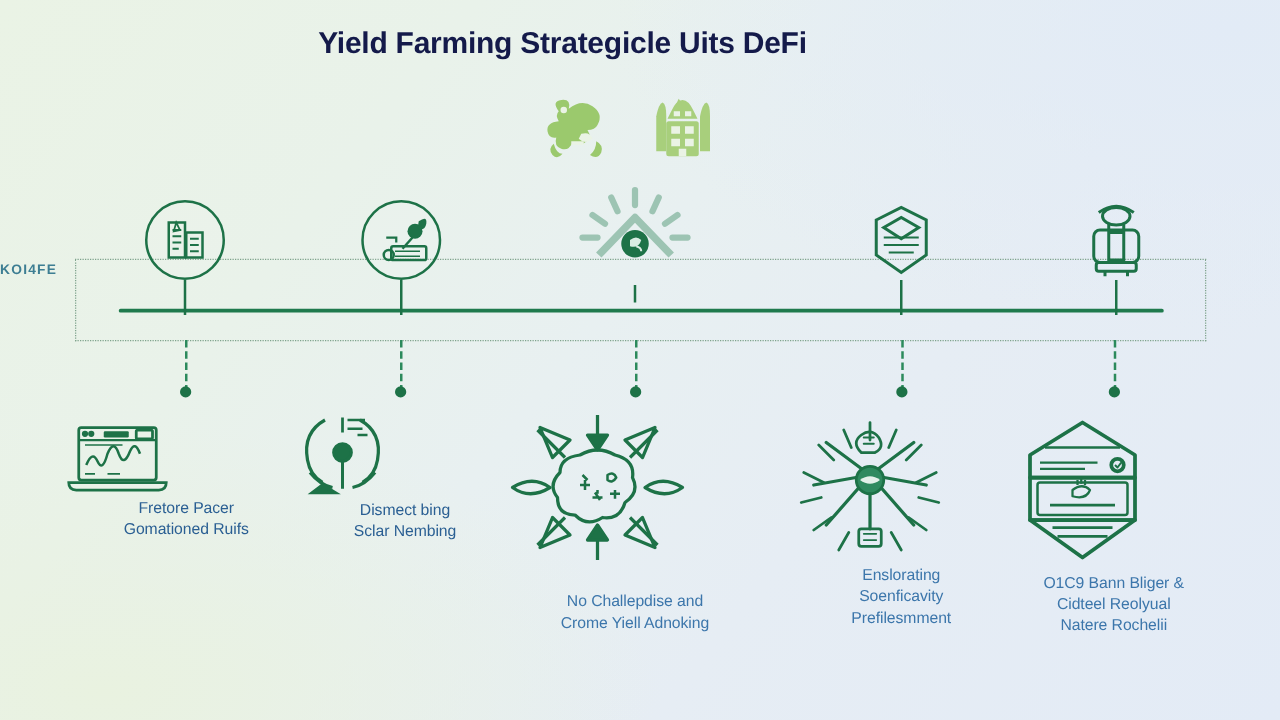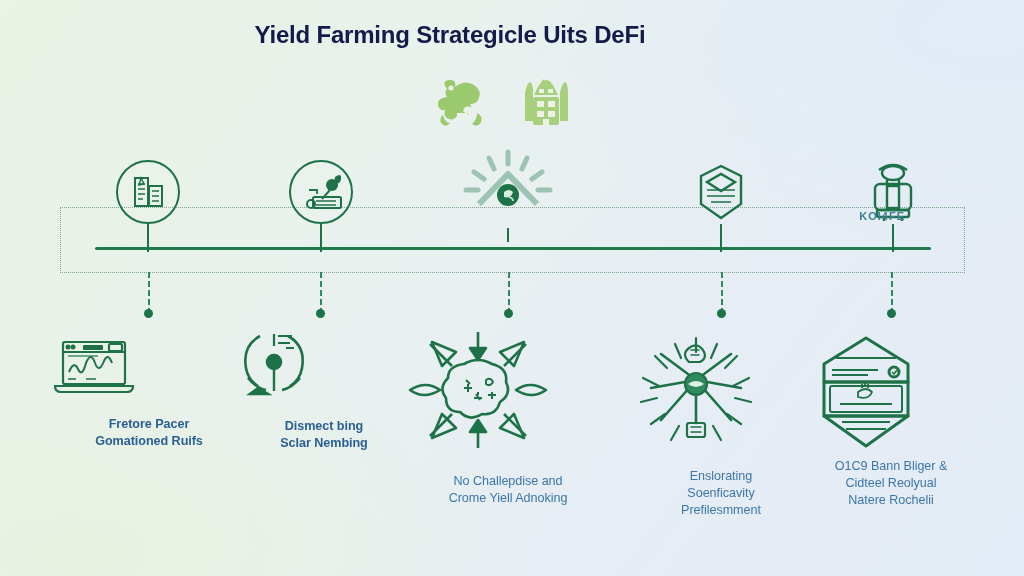--- a/index.html
+++ b/index.html
@@ -69,27 +69,27 @@
     position:absolute;width:0;border-left:2.4px dashed #2c8a5c;height:42px;top:272px;
   }
   .dot{
     position:absolute;width:9px;height:9px;border-radius:50%;background:#1d7247;top:309px;
   }
 
   
   .bitem{position:absolute;text-align:center;}
   .bicon{margin:0 auto;display:block;}
   .blabel{
-    font-size:12.6px;line-height:17px;color:#2a5f93;font-weight:700;
-    letter-spacing:-0.05px;margin-top:18px;white-space:pre-line;
+    font-size:12.6px;line-height:17px;color:#2a5f93;font-weight:400;
+    letter-spacing:-0.05px;margin-top:0;white-space:pre-line;
   }
   .blabel.pale{color:#3c76ab;font-weight:500;}
 
   .center-cap{
-    position:absolute;top:210px;left:16px;width:889px;text-align:right;
+    position:absolute;top:210px;left:0;width:889px;text-align:left;
     font-size:11px;font-weight:700;color:#3d7e93;letter-spacing:1px;
   }
   svg{display:block;overflow:visible;}
 </style>
 </head>
 <body>
 
 <div id="canvas">
 
 
@@ -301,21 +301,21 @@
         </g>
         <circle cx="65" cy="52" r="11" fill="#2f8a5f"></circle>
         <path d="M57 52 q8 -6 16 0 q-8 6 -16 0 Z" fill="#e3f0e9" stroke="none"></path>
         <path d="M58 30 q-8 -8 0 -14 q8 -6 14 2 q5 8 -3 12 Z"></path>
         <path d="M60 18 h8 M60 23 h8" stroke-width="1.6"></path>
         <path d="M65 63 v28" stroke-width="2.6"></path>
         <rect x="56" y="91" width="18" height="14" rx="2"></rect>
         <path d="M60 95 h10 M60 100 h10" stroke-width="1.4"></path>
       </svg>
     </span>
-    <div class="blabel pale" style="margin-top:16px">Enslorating
+    <div class="blabel pale" style="">Enslorating
 Soenficavity
 Prefilesmment</div>
   </div>
 
   <div class="bitem" style="left:806px;top:334px;width:170px">
     <span class="bicon">
       <svg width="120" height="116" viewBox="0 0 120 116" fill="none" stroke="#1d7247" stroke-width="3" stroke-linejoin="round">
         <path d="M18 30 L60 4 L102 30 V48 H18 Z"></path>
         <path d="M18 48 H102 V82 H18 Z"></path>
         <path d="M18 82 H102 L60 112 Z"></path>

